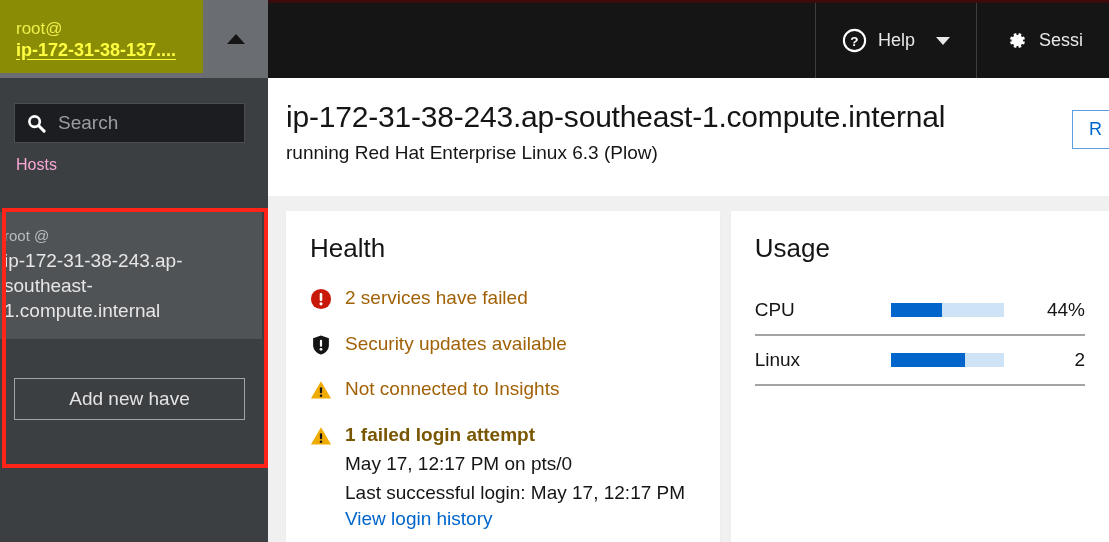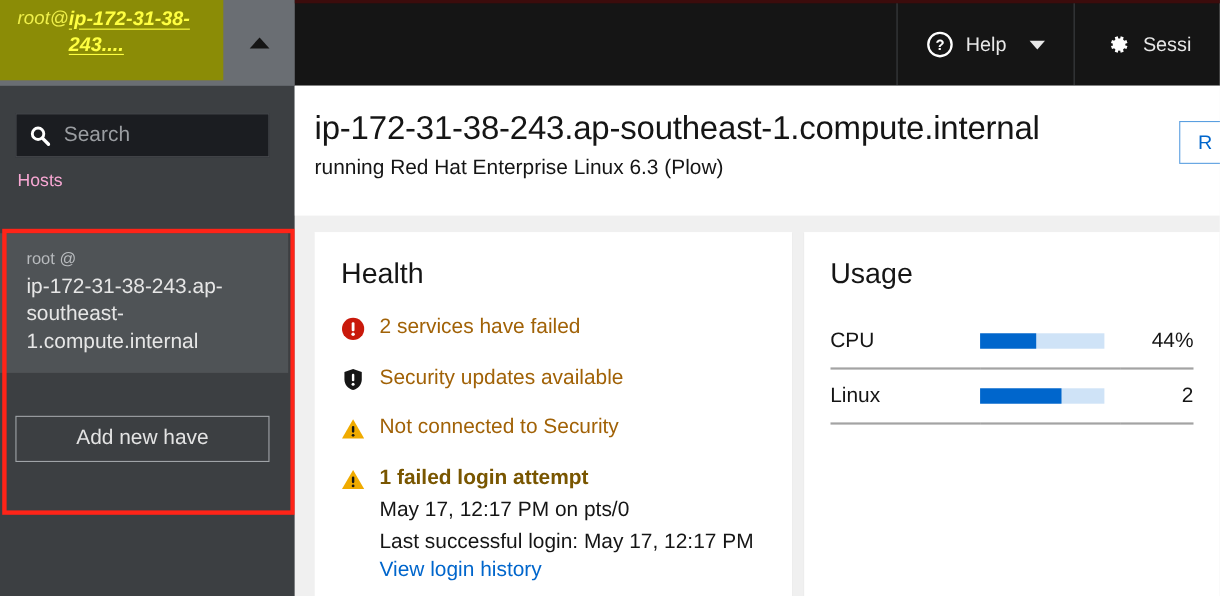--- a/index.html
+++ b/index.html
@@ -45,23 +45,22 @@
   .host-switch-bar {
     position: absolute; left: 0; top: 0; width: 268px; height: 78px;
     background: #6a6e73;
     display: flex; align-items: stretch;
   }
   .host-switch-btn {
     width: 203px; height: 73px;
     background: #8a8d00;
     background: #8b8c06;
     padding: 6px 12px 0 16px;
-    display: flex; flex-direction: row; justify-content: center;
+    display: flex; flex-direction: column; justify-content: center;
     line-height: 1.25;
-    font-style: italic;
   }
   .host-switch-user { color: #f0f04a; font-size: 17px; }
   .host-switch-host {
     color: #ffff41; font-size: 18px; font-weight: bold;
     text-decoration: underline; text-underline-offset: 3px;
   }
   .host-switch-caret {
     flex: 1; display: flex; align-items: center; justify-content: center;
   }
   .caret-up {
@@ -79,21 +78,21 @@
   }
   .search-icon { width: 19px; height: 19px; flex: none; }
   .search-placeholder { color: #9a9da1; font-size: 19px; }
 
   .hosts-label {
     position: absolute; left: 16px; top: 78px;
     color: #f9a8d4; font-size: 16px;
   }
 
   .host-item {
-    position: absolute; left: 0; top: 134px; width: 262px; padding: 14px 18px 16px 24px;
+    position: absolute; left: 0; top: 134px; width: 262px; padding: 14px 18px 16px 4px;
     background: #4f5356;
     line-height: 1.32;
   }
   .host-item-user { color: #b8bbbe; font-size: 15px; display: block; margin-bottom: 2px; }
   .host-item-name { color: #e6e6e6; font-size: 19px; display: block; }
 
   .add-host-btn {
     position: absolute; left: 14px; top: 300px; width: 231px; height: 42px;
     border: 1px solid #a0a4a8; background: transparent;
     color: #e3e3e3; font-size: 19px;
@@ -155,21 +154,21 @@
 </head>
 <body>
 
 <div class="app">
 
   <div class="sidebar">
 
     <div class="host-switch-bar">
       <div class="host-switch-btn">
         <span class="host-switch-user">root@</span>
-        <span class="host-switch-host">ip-172-31-38-243....</span>
+        <span class="host-switch-host">ip-172-31-38-137....</span>
       </div>
       <div class="host-switch-caret">
         <span class="caret-up"></span>
       </div>
     </div>
 
     <div class="sidebar-body">
 
       <div class="search-box">
         <span class="search-icon">
@@ -255,21 +254,21 @@
         </div>
 
         <div class="health-row">
           <span class="health-icon">
             <svg viewBox="0 0 24 24" width="22" height="22">
               <path fill="#f0ab00" d="M12 2.4 23 21.3H1z"></path>
               <rect x="10.8" y="9" width="2.4" height="6.6" rx="1.1" fill="#151515"></rect>
               <circle cx="12" cy="18.3" r="1.4" fill="#151515"></circle>
             </svg>
           </span>
-          <span class="health-text">Not connected to Security</span>
+          <span class="health-text">Not connected to Insights</span>
         </div>
 
         <div class="health-row">
           <span class="health-icon">
             <svg viewBox="0 0 24 24" width="22" height="22">
               <path fill="#f0ab00" d="M12 2.4 23 21.3H1z"></path>
               <rect x="10.8" y="9" width="2.4" height="6.6" rx="1.1" fill="#151515"></rect>
               <circle cx="12" cy="18.3" r="1.4" fill="#151515"></circle>
             </svg>
           </span>

